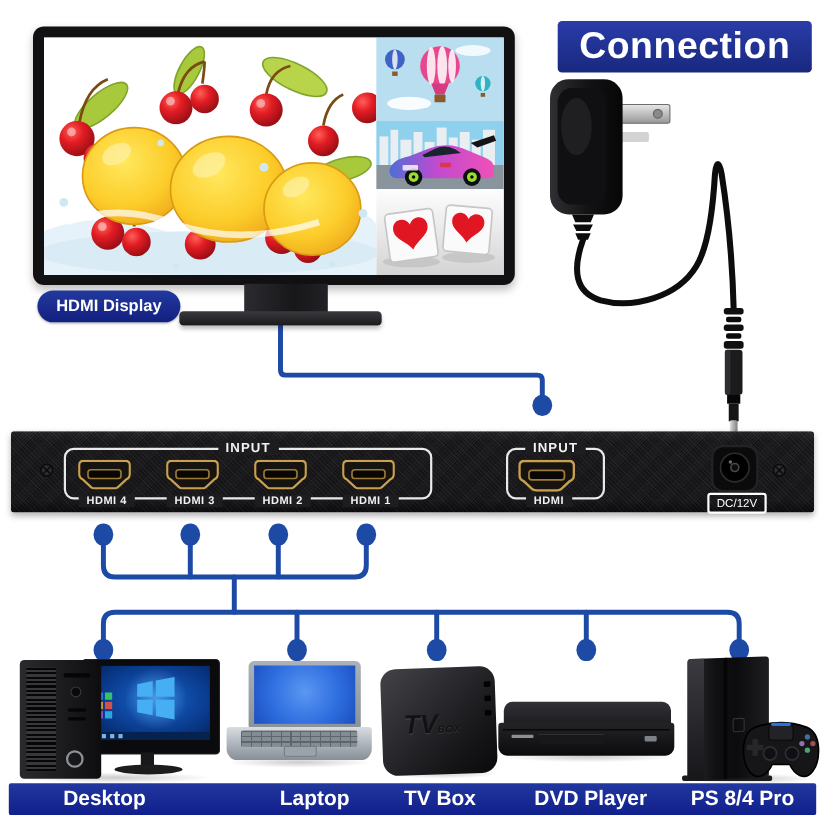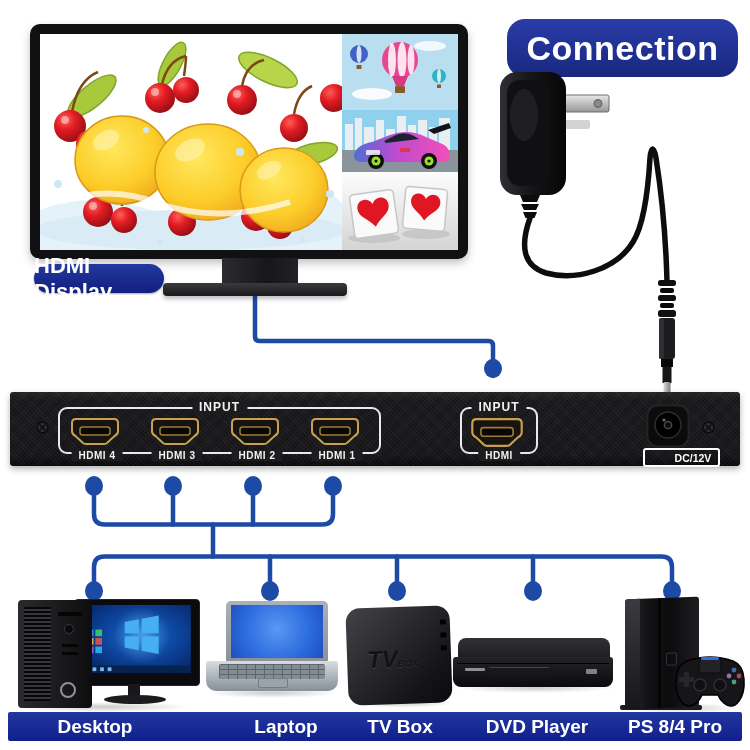--- a/index.html
+++ b/index.html
@@ -9,32 +9,32 @@
     --port-gold:#c9a14e;
   }
   html,body{margin:0;padding:0;background:#fff;}
   .stage{
     position:relative;width:750px;height:750px;background:#fff;overflow:hidden;
     font-family:"Liberation Sans","DejaVu Sans",sans-serif;
   }
   .abs{position:absolute;}
   
   .banner{
-    left:507px;top:19px;width:231px;height:58px;border-radius:18px;
+    left:507px;top:19px;width:231px;height:47px;border-radius:4px;
     background:linear-gradient(180deg,#2a3ca8 0%,#18287f 100%);
     color:#fff;font-weight:bold;font-size:34px;letter-spacing:.5px;
     display:flex;align-items:center;justify-content:center;
   }
   .pill{
     background:linear-gradient(180deg,#23399f 0%,#121f7f 100%);
     color:#fff;font-weight:bold;border-radius:15px;
     display:flex;align-items:center;justify-content:center;
     box-shadow:0 1px 2px rgba(0,0,0,.35);
   }
-  .pill-display{left:34px;top:264px;width:130px;height:29px;font-size:22px;}
+  .pill-display{left:34px;top:264px;width:130px;height:29px;font-size:15px;}
   .pill-power{left:607px;top:87px;width:131px;height:30px;font-size:17px;}
   
   .monitor{
     left:30px;top:24px;width:438px;height:235px;background:#111114;border-radius:10px;
     box-shadow:0 4px 8px rgba(0,0,0,.25);
   }
   .monitor-screen{
     position:absolute;left:10px;top:10px;width:418px;height:216px;background:#fff;overflow:hidden;
     display:flex;
   }
@@ -49,35 +49,35 @@
   
   .switchbox{
     left:10px;top:392px;width:730px;height:74px;border-radius:3px;
     background:
       repeating-linear-gradient(45deg,rgba(255,255,255,.04) 0 1px,transparent 1px 3px),
       repeating-linear-gradient(-45deg,rgba(0,0,0,.30) 0 1px,transparent 1px 2px),
       linear-gradient(180deg,#2b2b2e 0%,#1d1d20 12%,#1b1b1e 85%,#0c0c0e 100%);
     box-shadow:0 3px 6px rgba(0,0,0,.3);
   }
   .io-frame{
-    position:absolute;border:2px solid #e9e9e9;border-radius:9px;top:15px;height:43px;
+    position:absolute;border:2px solid #e9e9e9;border-radius:9px;top:15px;height:43px;padding-left:12px;
   }
   .frame-input{left:48px;width:319px;}
   .frame-output{left:450px;width:74px;}
   .frame-tag{
     position:absolute;background:#1d1d20;color:#f2f2f2;font-weight:bold;
     padding:0 7px;white-space:nowrap;
   }
   .tag-top{top:-9px;left:50%;transform:translateX(-50%);font-size:12px;letter-spacing:1px;}
   .tag-port{bottom:-9px;transform:translateX(-50%);font-size:10px;letter-spacing:.5px;}
   .hdmi-port{position:absolute;top:26px;width:48px;height:27px;transform:translateX(-50%);}
   .dc-jack{left:636px;top:12px;width:44px;height:44px;}
   .dc-label{
     left:633px;top:56px;width:50px;height:15px;border:2px solid #fff;border-radius:3px;
-    color:#fff;font-weight:bold;font-size:10.5px;display:flex;align-items:center;justify-content:center;padding-left:23px;
+    color:#fff;font-weight:normal;font-size:10.5px;display:flex;align-items:center;justify-content:center;
   }
   .screw{width:13px;height:13px;}
   
   .label-bar{
     left:8px;top:712px;width:734px;height:29px;border-radius:2px;
     background:linear-gradient(180deg,#22379f 0%,#101f8c 100%);
   }
   .label-bar span{
     position:absolute;top:50%;transform:translate(-50%,-50%);
     color:#fff;font-weight:bold;font-size:19px;white-space:nowrap;

